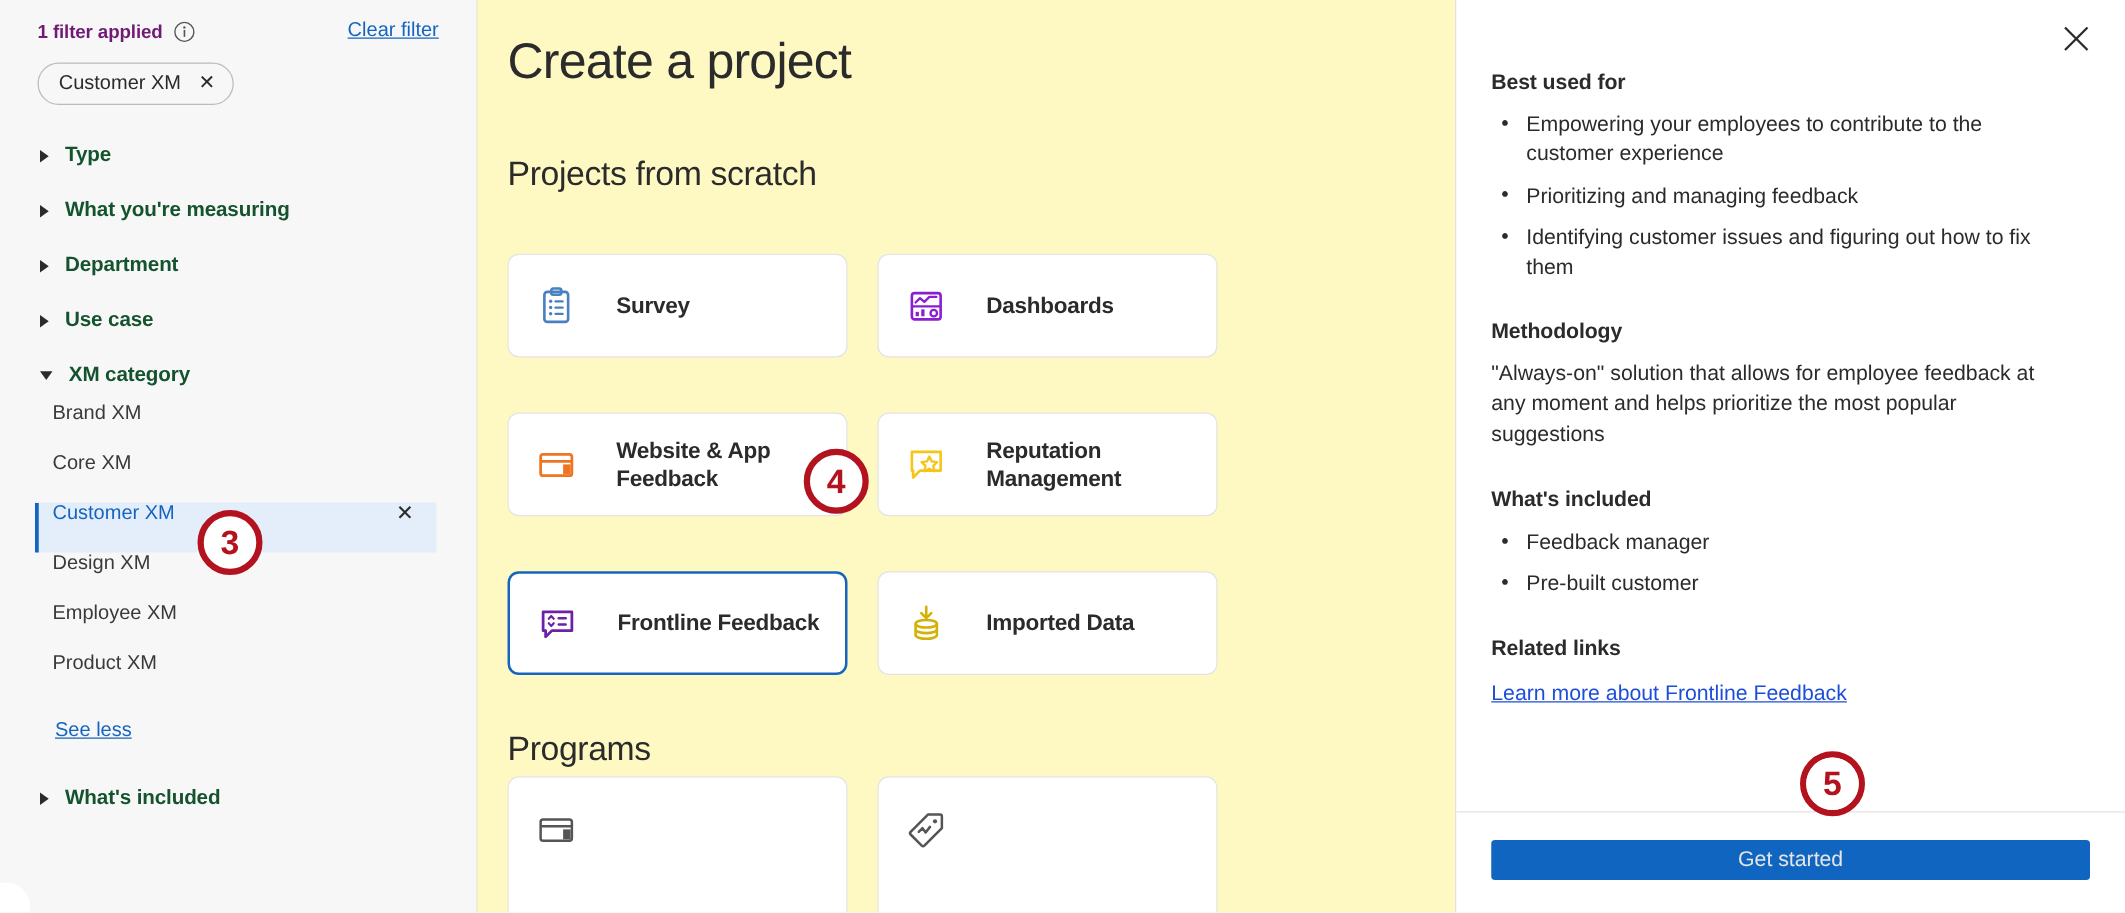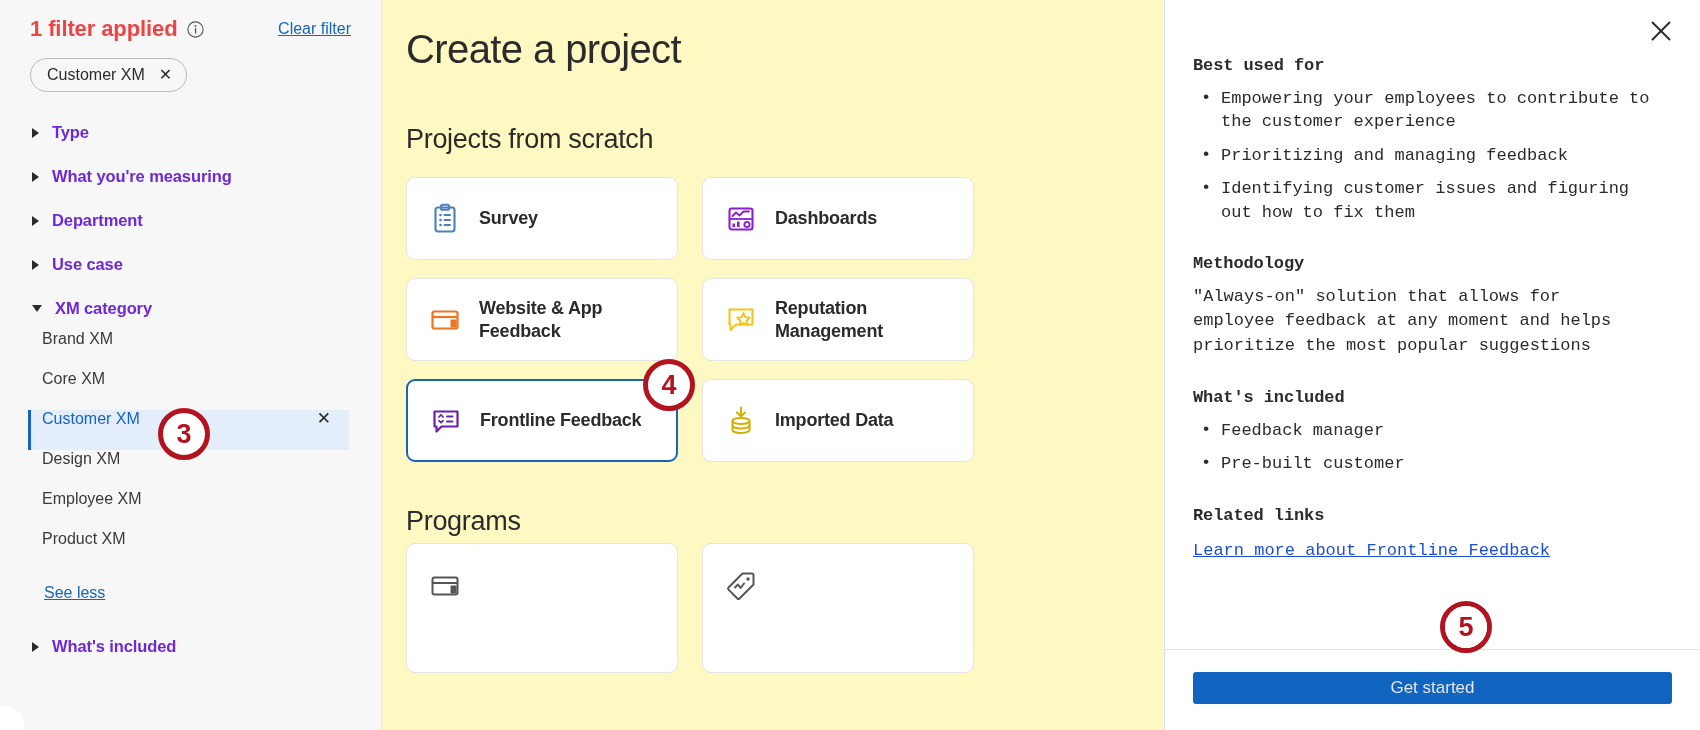--- a/index.html
+++ b/index.html
@@ -17,38 +17,38 @@
     background: #f7f7f7;
     padding: 16px 30px 0 30px;
     position: relative;
     flex: 0 0 381px;
   }
   .filter-head {
     display: flex; align-items: center; justify-content: space-between;
     margin-bottom: 16px;
   }
   .filter-head-left { display: flex; align-items: center; gap: 9px; }
-  .filter-applied-text { font-size: 22px; font-weight: bold; color: #ef4444; letter-spacing: -0.1px; }
+  .filter-applied-text { font-size: 15px; font-weight: bold; color: #701a75; letter-spacing: -0.1px; }
   .info-icon { width: 17px; height: 17px; display:block; }
   .clear-filter {
     font-size: 16px; color: #1565c0; text-decoration: underline; cursor: pointer;
   }
   .chip {
     display: inline-flex; align-items: center; gap: 14px;
     border: 1px solid #bbb; border-radius: 18px;
     padding: 7px 14px 7px 16px; background: #f7f7f7;
     font-size: 16px; color: #2b2b2b; cursor: pointer;
     margin-bottom: 18px;
   }
   .chip .x { font-size: 16px; line-height: 1; color:#2b2b2b; }
 
   .facet {
     display: flex; align-items: center; gap: 13px;
     padding: 13px 0 12px 2px;
-    font-size: 16.5px; font-weight: bold; color: #6d28d9;
+    font-size: 16.5px; font-weight: bold; color: #14532d;
     cursor: pointer;
     letter-spacing: -0.1px;
   }
   .tri { width: 0; height: 0; display:block; }
   .tri.right {
     border-left: 7px solid #2b2b2b;
     border-top: 5px solid transparent;
     border-bottom: 5px solid transparent;
   }
   .tri.down {
@@ -105,24 +105,25 @@
   }
   .section-title.prog { margin-top: 44px; margin-bottom: 6px; }
   .section-sub {
     font-size: 16.5px; color: #444; line-height: 1.45;
     max-width: 570px; margin-bottom: 26px;
   }
   .card-grid { display: grid; grid-template-columns: 272px 272px; gap: 18px 24px; }
   .card {
     height: 83px; background: #fff;
     border: 1px solid #e4e4e4; border-radius: 9px;
-    display: flex; align-items: center; gap: 18px;
+    display: flex; align-items: center; gap: 32px;
     padding: 0 18px 0 22px;
     cursor: pointer;
     position: relative;
+    margin-top: 26px;
   }
   .card.active {
     border: 2px solid #1565c0;
   }
   .card-label {
     font-size: 18px; font-weight: bold; color: #2b2b2b;
     line-height: 1.24; letter-spacing: -0.2px;
   }
   .card-icon { width: 32px; height: 32px; flex: 0 0 32px; display:block; }
   .prog-card {
@@ -136,21 +137,21 @@
     background: #fff; border-left: 1px solid #e1e1e1;
     display: flex; flex-direction: column;
     position: relative;
   }
   .panel-close {
     position: absolute; top: 18px; right: 26px;
     width: 26px; height: 26px; cursor: pointer;
   }
   .panel-body {
     padding: 56px 48px 0 28px;
-    overflow: hidden; flex: 1 1 auto; font-family: Liberation Mono, monospace;
+    overflow: hidden; flex: 1 1 auto;
   }
   .panel-h {
     font-size: 17px; font-weight: bold; color: #2b2b2b;
     margin-bottom: 12px; letter-spacing: -0.1px;
   }
   .panel-h.spaced { margin-top: 30px; }
   ul.panel-list { list-style: none; margin: 0 0 0 4px; padding: 0; }
   ul.panel-list li {
     position: relative; padding-left: 24px; margin-bottom: 10px;
     font-size: 17px; color: #2b2b2b; line-height: 1.38;

